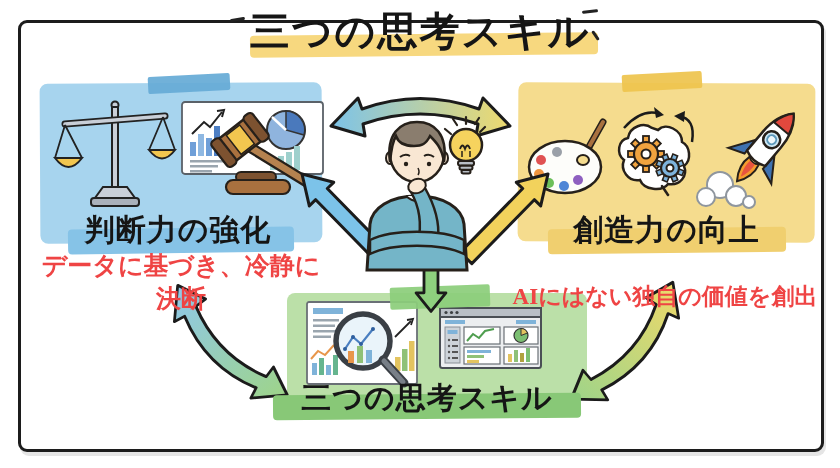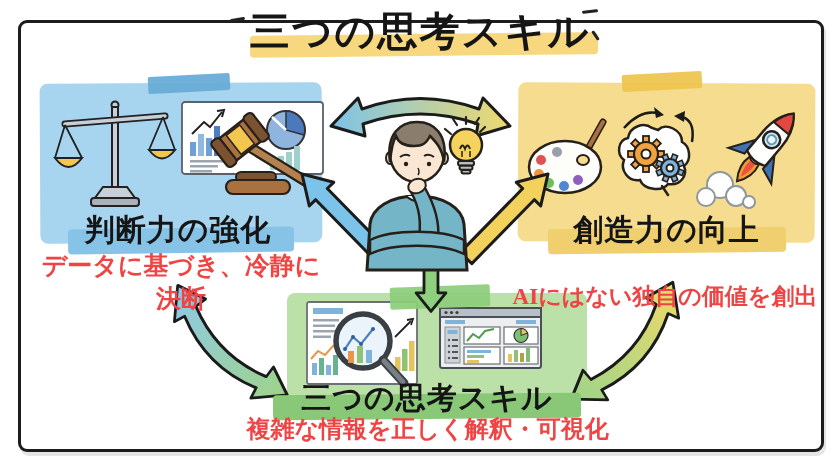--- a/index.html
+++ b/index.html
@@ -334,15 +334,14 @@
   <div class="abs p-title pt-yellow">
     <div class="hl"></div>
     <span>創造力の向上</span>
   </div>
   <div class="abs p-sub ps-yellow">AIにはない独自の価値を創出</div>
 
   <div class="abs p-title pt-green">
     <div class="hl"></div>
     <span>三つの思考スキル</span>
   </div>
-  <div class="abs p-sub ps-green">複雑な情報を正しく解釈・可視化</div>
 
 </div>
 
 </body></html>

